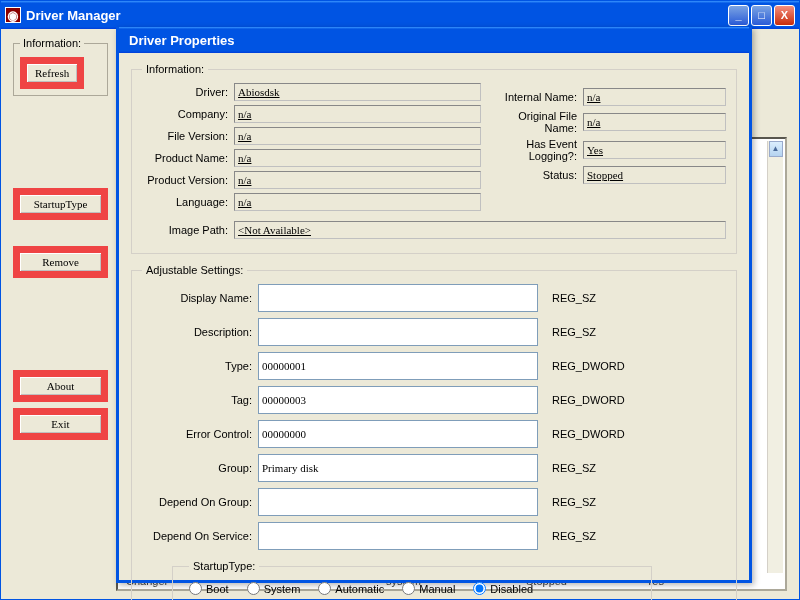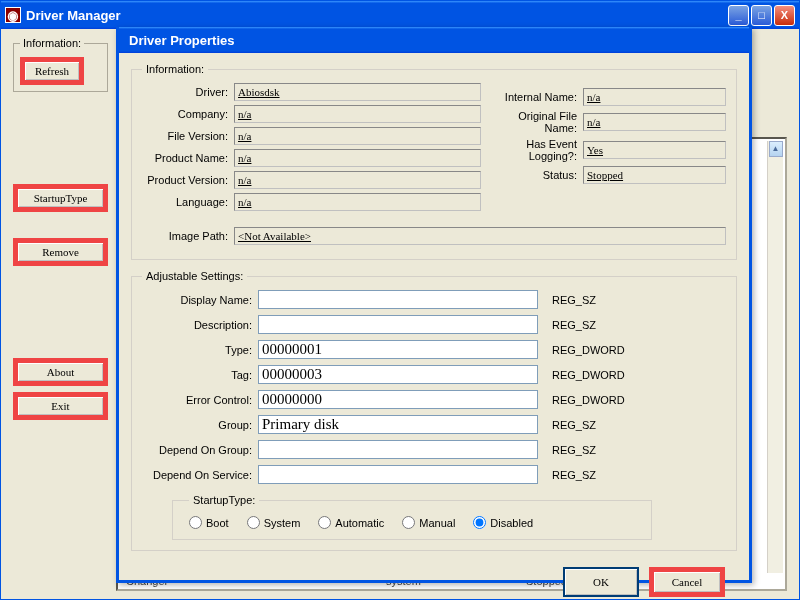--- a/index.html
+++ b/index.html
@@ -72,21 +72,21 @@
   border: 1px solid #aca899;
   padding: 8px 6px 6px 6px;
 }
 fieldset.info-group legend {
   font-size: 11px;
   padding: 0 3px;
   color: #000;
 }
 .btn {
   background: #ece9d8;
-  border: 5px solid #ef4444;
+  border: 7px solid #ef4444;
   box-shadow: inset 1px 1px 0 #fff, inset -1px -1px 0 #c0c0c0;
   padding: 3px 8px;
   font-size: 11px;
   font-family: Tahoma;
   cursor: pointer;
   min-width: 64px;
   text-align: center;
 }
 .spacer-s { height: 14px; }
 .spacer-l { height: 80px; }
@@ -183,22 +183,22 @@
   display: flex;
   align-items: center;
   margin-bottom: 6px;
 }
 .adj-row label { width: 116px; text-align: right; padding-right: 6px; }
 .adj-row input[type=text] {
   width: 280px;
   height: 19px;
   background: #fff;
   border: 1px solid #7f9db9;
-  padding: 0 3px;
-  font-size: 15px;
+  padding: 13px 3px;
+  font-size: 11px;
   font-family: Tahoma;
 }
 .adj-row .reg-type {
   margin-left: 14px;
   font-size: 11px;
 }
 .startup-fieldset {
   border: 1px solid #d4d0c8;
   margin: 10px 0 0 30px;
   padding: 10px 16px;
@@ -335,21 +335,21 @@
           <div class="field-row">
               <label>Has Event Logging?:</label>
               <input class="ro-input" readonly="" value="Yes" style="">
             </div>
           <div class="field-row">
               <label>Status:</label>
               <input class="ro-input" readonly="" value="Stopped" style="">
             </div>
         </div>
       </div>
-      <div class="field-row full-row" style="margin-top:12px">
+      <div class="field-row full-row" style="margin-top:6px">
           <label>Image Path:</label>
           <input class="ro-input" readonly="" value="&lt;Not Available&gt;" style="">
         </div>
     </fieldset>
 
     <fieldset class="dlg-fieldset">
       <legend>Adjustable Settings:</legend>
       <div class="adj-row">
           <label>Display Name:</label>
           <input type="text" value="" style="">

